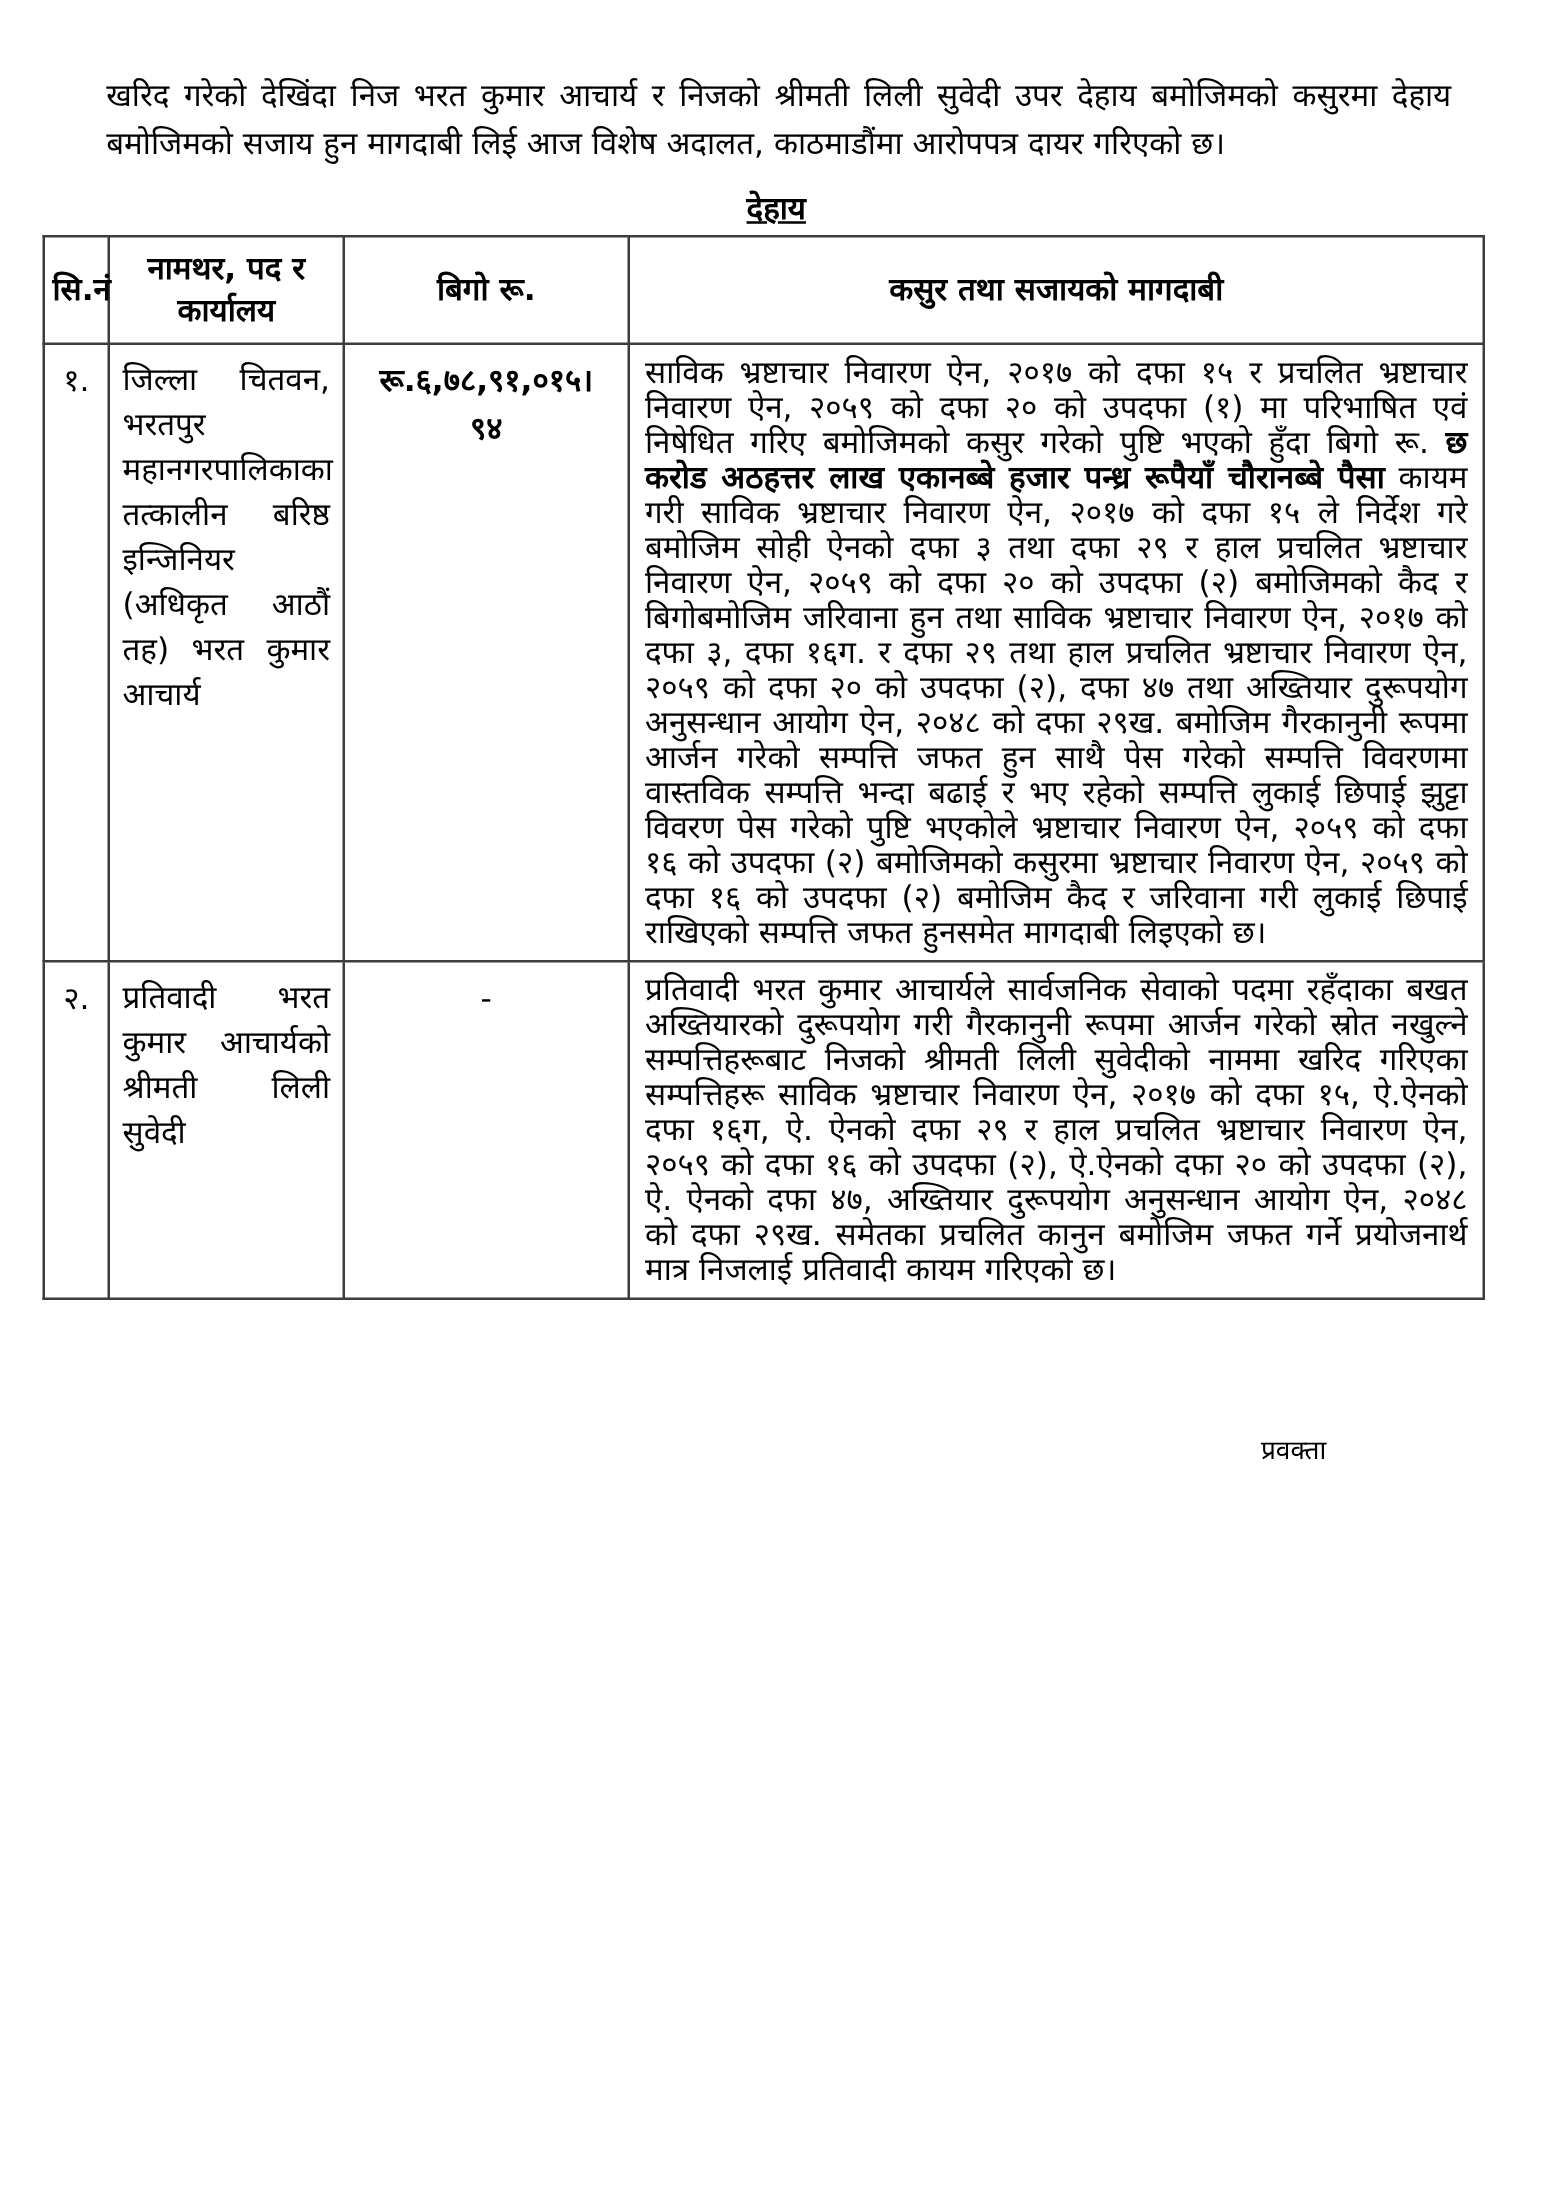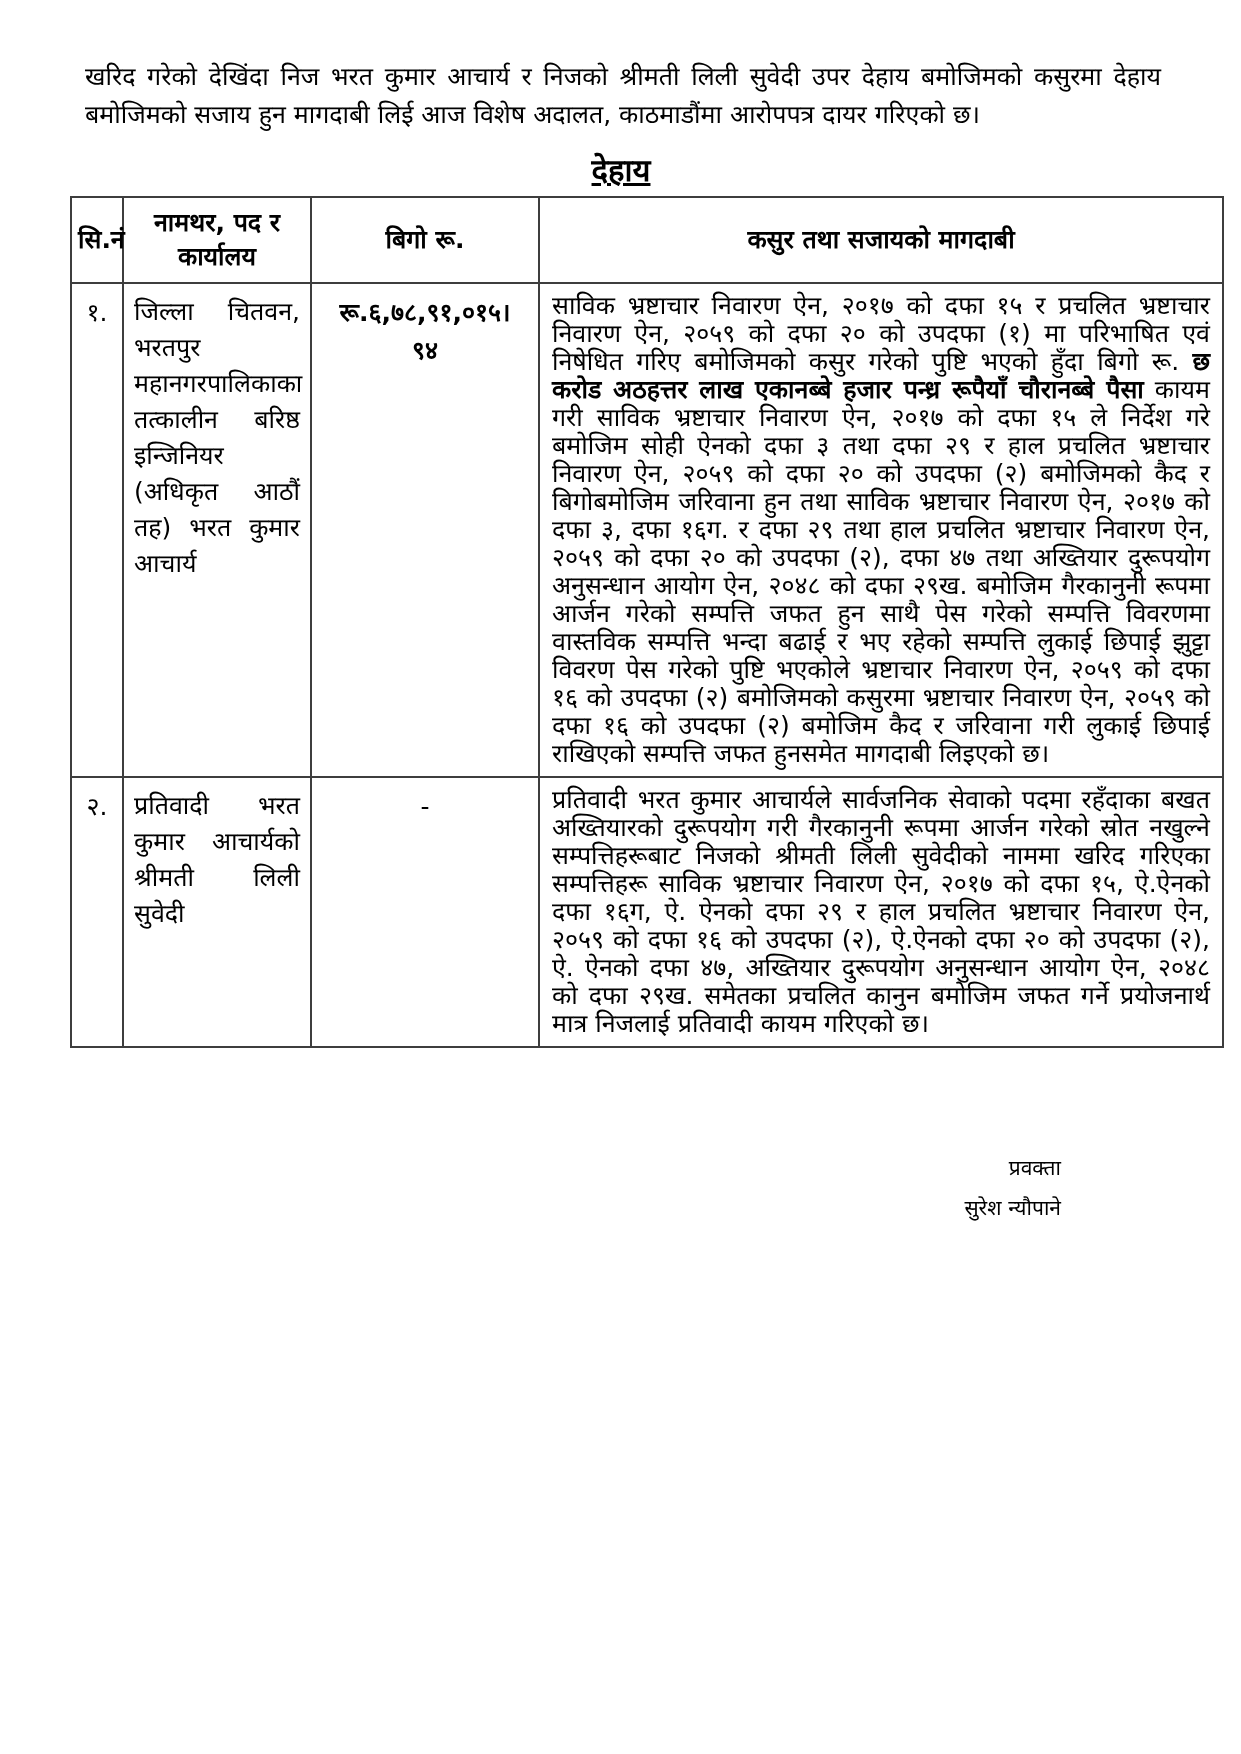--- a/index.html
+++ b/index.html
@@ -21,26 +21,26 @@
     font-size: 25px;
     line-height: 38px;
     text-align: justify;
   }
   .table-heading-wrap {
     width: 1152px;
     margin: 14px 0 6px 45px;
     text-align: center;
   }
   .table-heading {
-    font-size: 31px;
+    font-size: 25px;
     font-weight: bold;
     text-decoration: underline;
   }
   table.charges {
-    margin-left: 70px;
+    margin-left: 34px;
     width: 1152px;
     border-collapse: collapse;
     table-layout: fixed;
   }
   table.charges col.c-sn     { width: 52px; }
   table.charges col.c-name   { width: 188px; }
   table.charges col.c-amount { width: 228px; }
   table.charges col.c-charge { width: 684px; }
   table.charges th, table.charges td {
     border: 2px solid #3d3d3d;
@@ -124,16 +124,15 @@
         <td class="sn-cell">२.</td>
         <td class="name-cell">प्रतिवादी भरत कुमार आचार्यको श्रीमती लिली सुवेदी</td>
         <td class="amount-cell dash">-</td>
         <td class="charge-cell">प्रतिवादी भरत कुमार आचार्यले सार्वजनिक सेवाको पदमा रहँदाका बखत अख्तियारको दुरूपयोग गरी गैरकानुनी रूपमा आर्जन गरेको स्रोत नखुल्ने सम्पत्तिहरूबाट निजको श्रीमती लिली सुवेदीको नाममा खरिद गरिएका सम्पत्तिहरू साविक भ्रष्टाचार निवारण ऐन, २०१७ को दफा १५, ऐ.ऐनको दफा १६ग, ऐ. ऐनको दफा २९ र हाल प्रचलित भ्रष्टाचार निवारण ऐन, २०५९ को दफा १६ को उपदफा (२), ऐ.ऐनको दफा २० को उपदफा (२), ऐ. ऐनको दफा ४७, अख्तियार दुरूपयोग अनुसन्धान आयोग ऐन, २०४८ को दफा २९ख. समेतका प्रचलित कानुन बमोजिम जफत गर्ने प्रयोजनार्थ मात्र निजलाई प्रतिवादी कायम गरिएको छ।</td>
       </tr>
     </tbody>
   </table>
 
   <div class="signature">
     <div>प्रवक्ता</div>
-    <div>सुरेश न्यौपाने</div>
   </div>
 
 </div>
 
 </body></html>

